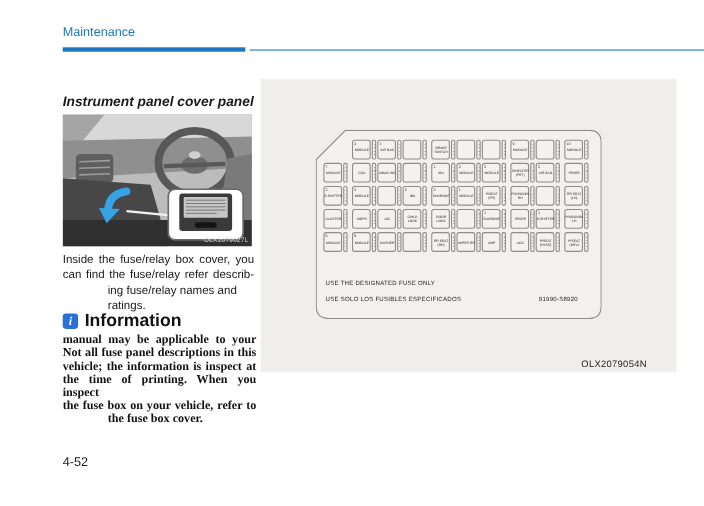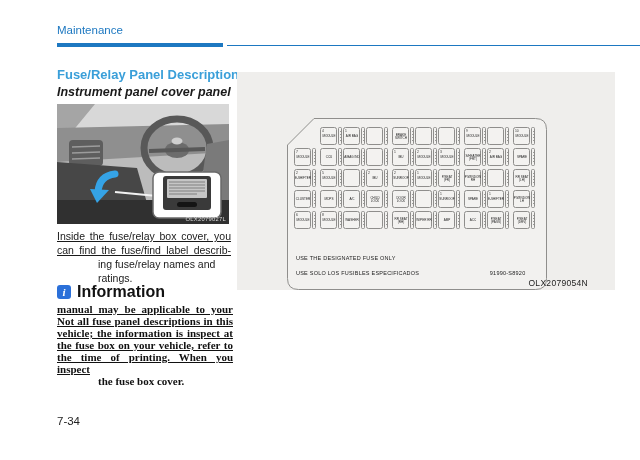--- a/index.html
+++ b/index.html
@@ -14,36 +14,36 @@
 
   
   .title { position:absolute; left:57px; top:67px; font-size:13px; font-weight:bold; color:#3a9fd9; }
   .subtitle { position:absolute; left:57px; top:85px; font-size:12.5px; font-weight:bold; font-style:italic; color:#1a1a1a; }
 
   .figure { position:absolute; left:57px; top:104px; width:172px; height:120px; background:#b9b9b9; overflow:hidden; }
   .figure svg { display:block; }
   .fig-code { position:absolute; right:3px; bottom:2px; font-size:10px; transform:scale(0.58); transform-origin:100% 100%; color:#d9d9d9; letter-spacing:0.5px; }
 
   .para { position:absolute; left:57px; top:229px; width:174px; font-size:10.5px; line-height:14px; color:#1a1a1a; }
-  .jline { text-align:justify; text-align-last:justify;text-decoration:underline; }
+  .jline { text-align:justify; text-align-last:justify; }
   .jlast { text-align:left;padding-left:41px; }
 
   .info-head { position:absolute; left:57px; top:283px; display:flex; align-items:center; gap:6px; }
   .info-icon { width:14px; height:14px; background:#2b70d9; border-radius:3px; color:#fff;
                font-family:"Liberation Serif", serif; font-style:italic; font-weight:bold;
                font-size:11px; display:flex; align-items:center; justify-content:center; }
   .info-title { font-size:16px; font-weight:bold; color:#111; }
   .info-text { position:absolute; left:57px; top:303px; width:176px;
                font-family:"Liberation Serif", serif; font-weight:bold;
                font-size:11px; line-height:12px; color:#111; }
 
   .page-num { position:absolute; left:57px; top:415px; font-size:11.5px; color:#222; }
 
   
-  .diagram { position:absolute; left:237px; top:72px; width:378px; height:218px; background:#efeeec; }
+  .diagram { position:absolute; left:237px; top:72px; width:378px; height:266px; background:#efeeec; }
   .panel { position:absolute; left:50px; top:46px; width:260px; height:172px; }
   .panel > svg.outline { position:absolute; left:0; top:0; }
   .grid { position:absolute; left:7px; top:9px; }
   .fuse-row { display:flex; height:18px; margin-bottom:3px; }
   .cellwrap { display:flex; margin-right:1px; }
   .cellwrap.gend { margin-right:4px; }
   .cellwrap.skip { visibility:hidden; }
   .lbox { width:17px; height:18px; border:1px solid #8f8e8c; border-radius:2.5px;
           background:#f3f2f0; position:relative; margin-right:1px; }
   .lbl { position:absolute; left:50%; top:50%; width:46px; height:15px; margin-left:-23px; margin-top:-7.5px;
@@ -63,21 +63,20 @@
 </style>
 </head>
 <body>
 
 <div class="page">
 
   <div class="section-title">Maintenance</div>
   <div class="rule-thick"></div>
   <div class="rule-thin"></div>
 
-  <div class="title">Fuse/Relay Panel Description</div>
   <div class="subtitle">Instrument panel cover panel</div>
 
   <div class="figure">
     <svg width="172" height="120" viewBox="0 0 172 120">
       <rect x="0" y="0" width="172" height="120" fill="#bcbcbc"></rect>
       <rect x="0" y="0" width="172" height="24" fill="#d8d8d8"></rect>
       <path d="M0,0 L38,0 L10,34 L0,38 Z" fill="#a5a5a5"></path>
       <path d="M0,24 L172,20 L172,48 L0,58 Z" fill="#8f8f8f"></path>
       <g>
         <ellipse cx="120" cy="44" rx="33" ry="29" fill="none" stroke="#585858" stroke-width="7"></ellipse>
@@ -112,38 +111,38 @@
           <line x1="112" y1="90" x2="140" y2="90"></line>
         </g>
         <rect x="120" y="98" width="20" height="5" rx="2.5" fill="#141414"></rect>
       </g>
     </svg>
     <div class="fig-code">OLX2079027L</div>
   </div>
 
   <div class="para" id="para">
       <div class="jline">Inside the fuse/relay box cover, you</div>
-      <div class="jline">can find the fuse/find label describ-</div>
+      <div class="jline">can find the fuse/relay refer describ-</div>
       <div class="jlast">ing fuse/relay names and ratings.</div>
     </div>
 
   <div class="info-head">
     <span class="info-icon">i</span>
     <span class="info-title">Information</span>
   </div>
   <div class="info-text" id="info-text">
       <div class="jline">manual may be applicable to your</div>
       <div class="jline">Not all fuse panel descriptions in this</div>
       <div class="jline">vehicle; the information is inspect at</div>
+      <div class="jline">the time of printing. When you inspect</div>
       <div class="jline">the fuse box on your vehicle, refer to</div>
-      <div class="jline">the time of printing. When you inspect</div>
       <div class="jlast">the fuse box cover.</div>
     </div>
 
-  <div class="page-num">7-34</div>
+  <div class="page-num">4-52</div>
 
   <div class="diagram">
     <div class="panel">
       <svg class="outline" width="260" height="172" viewBox="0 0 260 172">
         <path d="M 27 0.5 H 248.5 Q 259.5 0.5 259.5 11.5 V 160.5 Q 259.5 171.5 248.5 171.5 H 11.5 Q 0.5 171.5 0.5 160.5 V 27 Z" fill="#f2f1ef" stroke="#8f8e8c" stroke-width="1"></path>
       </svg>
       <div class="grid" id="fuse-grid">
           <div class="fuse-row">
             <div class="cellwrap gend skip">
               <div class="lbox"></div>

